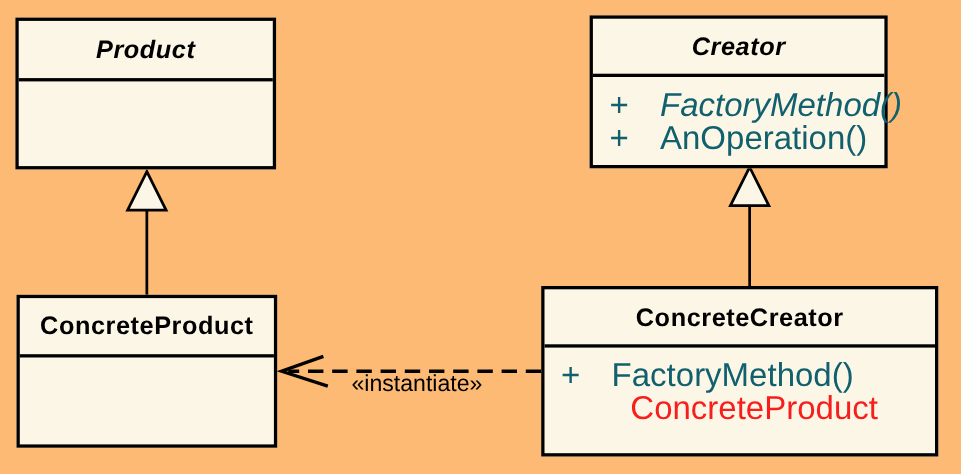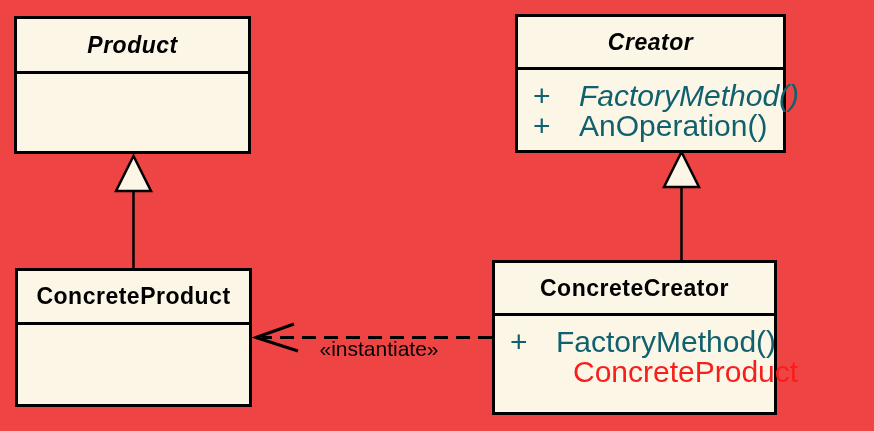--- a/index.html
+++ b/index.html
@@ -4,21 +4,21 @@
 <style>
   html, body {
     margin: 0;
     padding: 0;
     background: #ffffff;
   }
   .canvas {
     position: relative;
     width: 874px;
     height: 431px;
-    background: #ef4444;
+    background: #fdba74;
     font-family: "Liberation Sans", sans-serif;
     overflow: hidden;
   }
   .overlay {
     position: absolute;
     left: 0;
     top: 0;
     pointer-events: none;
   }
   .class-box {
@@ -61,23 +61,23 @@
     margin-left: 63px;
     white-space: nowrap;
   }
   
   #box-product .class-title          { height: 52px; }
   #box-creator .class-title          { height: 50px; }
   #box-concrete-product .class-title { height: 51px; }
   #box-concrete-creator .class-title { height: 50px; }
 
   #box-product          { left: 14px;  top: 16px;  width: 237px; height: 138px; }
-  #box-creator          { left: 515px; top: 14px;  width: 271px; height: 139px; }
+  #box-creator          { left: 536px; top: 14px;  width: 271px; height: 139px; }
   #box-concrete-product { left: 15px;  top: 268px; width: 237px; height: 139px; }
-  #box-concrete-creator { left: 492px; top: 260px; width: 285px; height: 155px; }
+  #box-concrete-creator { left: 492px; top: 260px; width: 361px; height: 155px; }
 
   .edge-label {
     position: absolute;
     left: 293px;
     top: 337px;
     width: 172px;
     text-align: center;
     font-size: 21px;
     color: #000000;
     white-space: nowrap;

